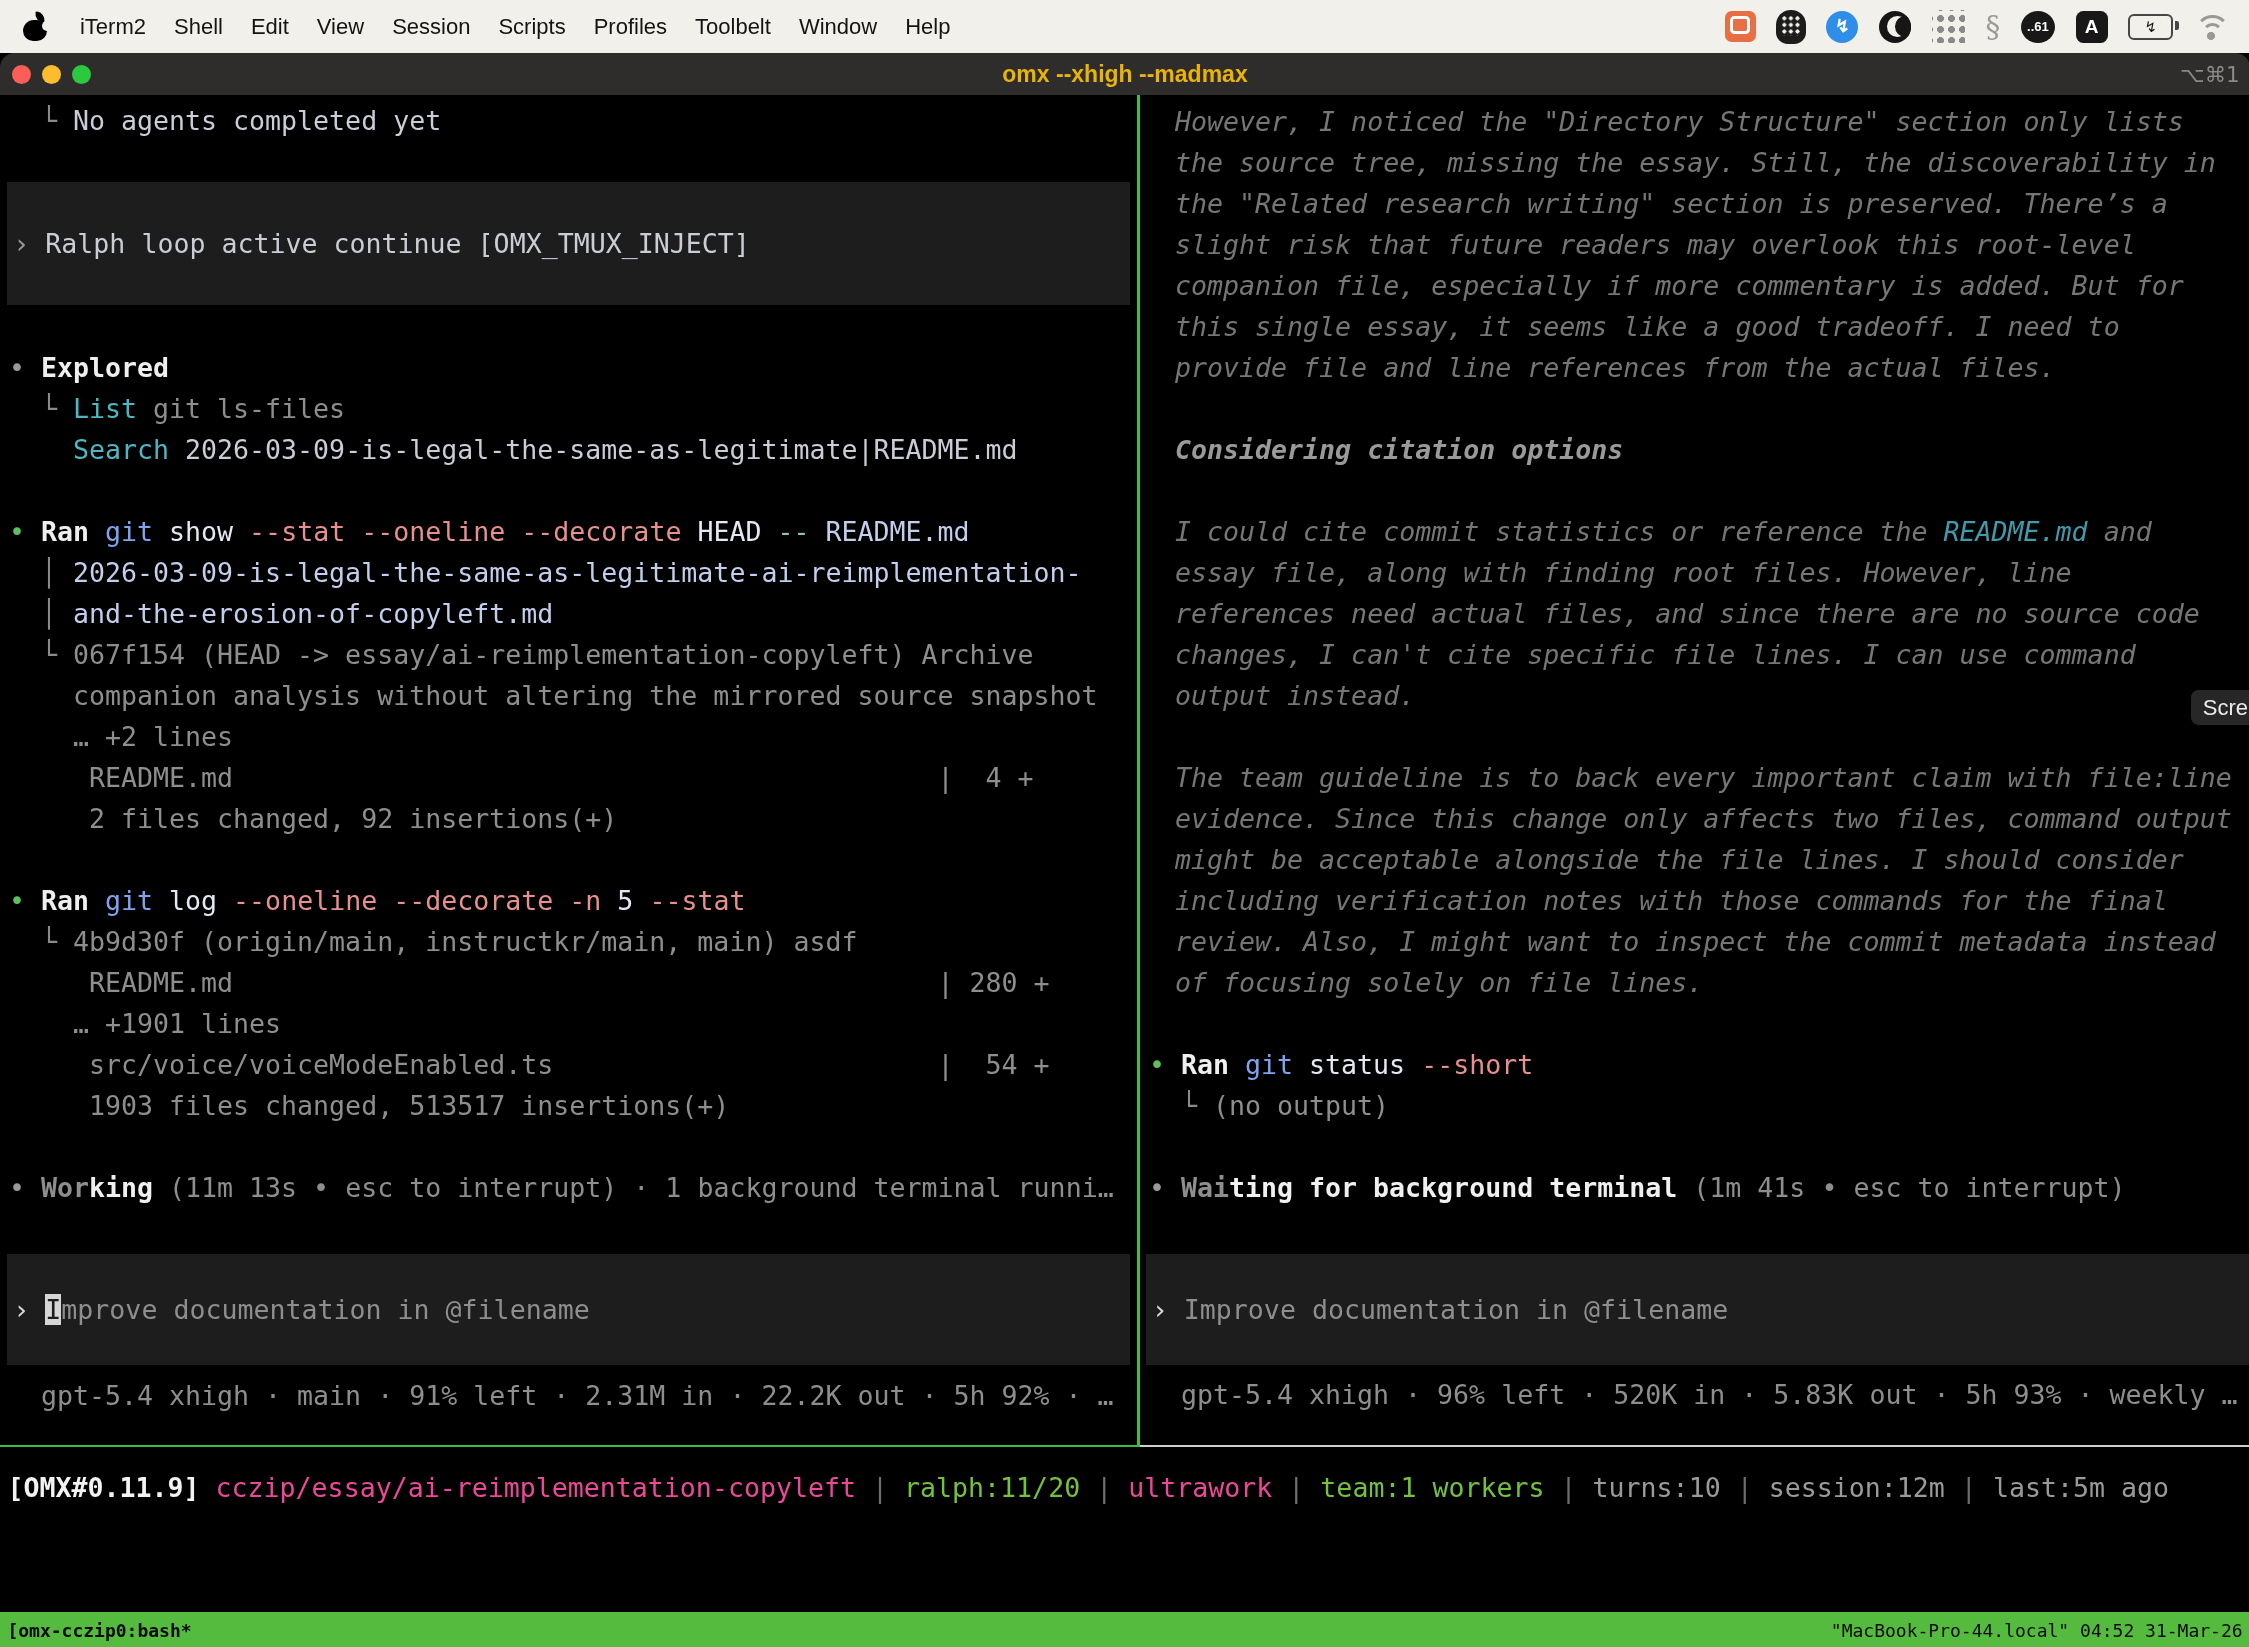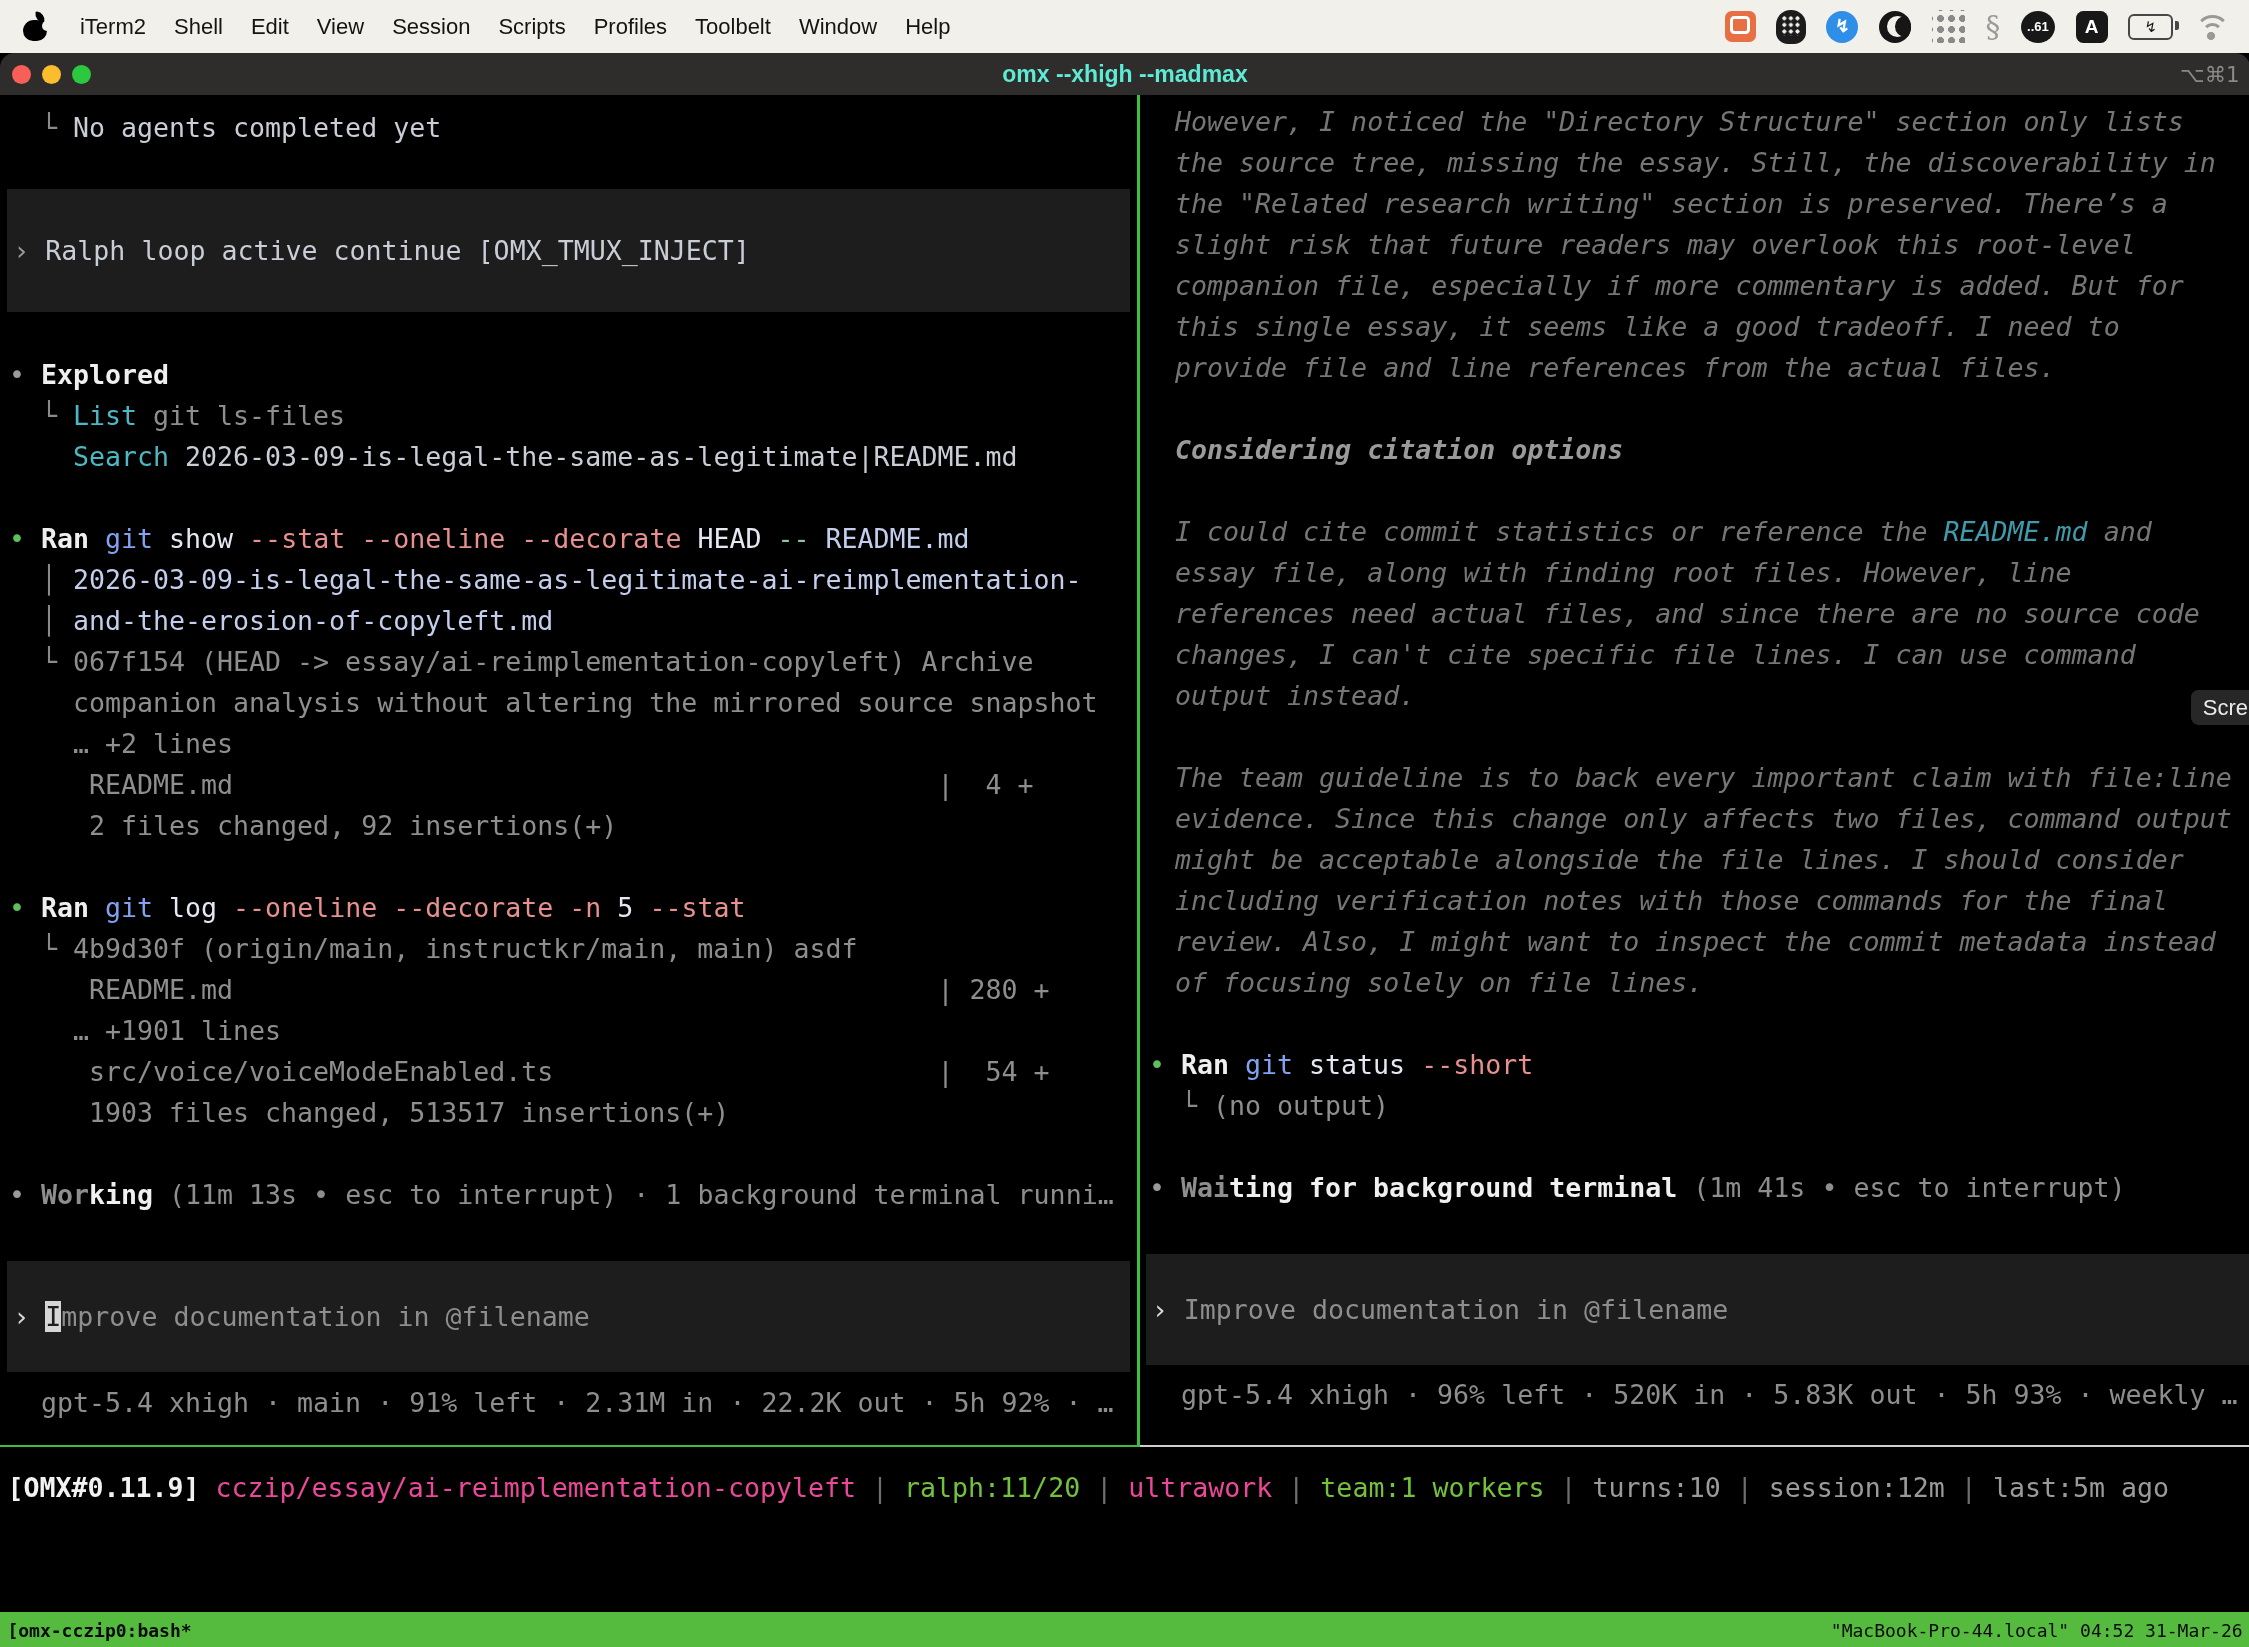--- a/index.html
+++ b/index.html
@@ -39,27 +39,27 @@
   .mi-wifi::after{content:"";position:absolute;left:8px;top:10.3px;width:14.8px;height:14.8px;border:3px solid #9b9995;
     border-color:#9b9995 transparent transparent transparent;border-radius:50%;}
 
   
   .window{position:absolute;top:53px;left:0;right:0;bottom:0;background:#000;border-radius:14.8px 14.8px 0 0;overflow:hidden;}
   .titlebar{position:relative;height:42px;background:#2e2d2c;display:flex;align-items:center;}
   .traffic{display:flex;gap:11px;margin-left:11.8px;z-index:2;}
   .tl{width:19px;height:19px;border-radius:50%;}
   .tl.red{background:#f95f57;}.tl.yellow{background:#fbbd2e;}.tl.green{background:#2bc840;}
   .win-title{position:absolute;left:0;right:0;text-align:center;font-family:"Liberation Sans",sans-serif;
-    font-size:23px;font-weight:600;color:#5eead4;}
+    font-size:23px;font-weight:600;color:#eab308;}
   .win-shortcut{position:absolute;right:10.3px;font-family:"DejaVu Sans",sans-serif;font-size:21.4px;color:#8b8987;}
 
   
   .term{position:relative;display:flex;height:1350px;background:#000;}
   .pane{overflow:hidden;}
-  .pane-left{width:1137px;padding-top:12px;}
+  .pane-left{width:1137px;padding-top:5px;}
   .vdiv{width:3px;background:#3ebe3e;}
   .pane-right{flex:1;padding-top:5.9px;}
   .tline{height:41px;line-height:41px;font-size:26.6px;white-space:pre;padding-left:8.9px;color:#8e8e8e;}
   .tline.pad{padding-left:35px;}
 
   
   .bw{color:#efefef;font-weight:bold;}
   .gr{color:#8e8e8e;}
   .tx{color:#c9cdd6;}
   .tr{color:#8a8a8a;}

